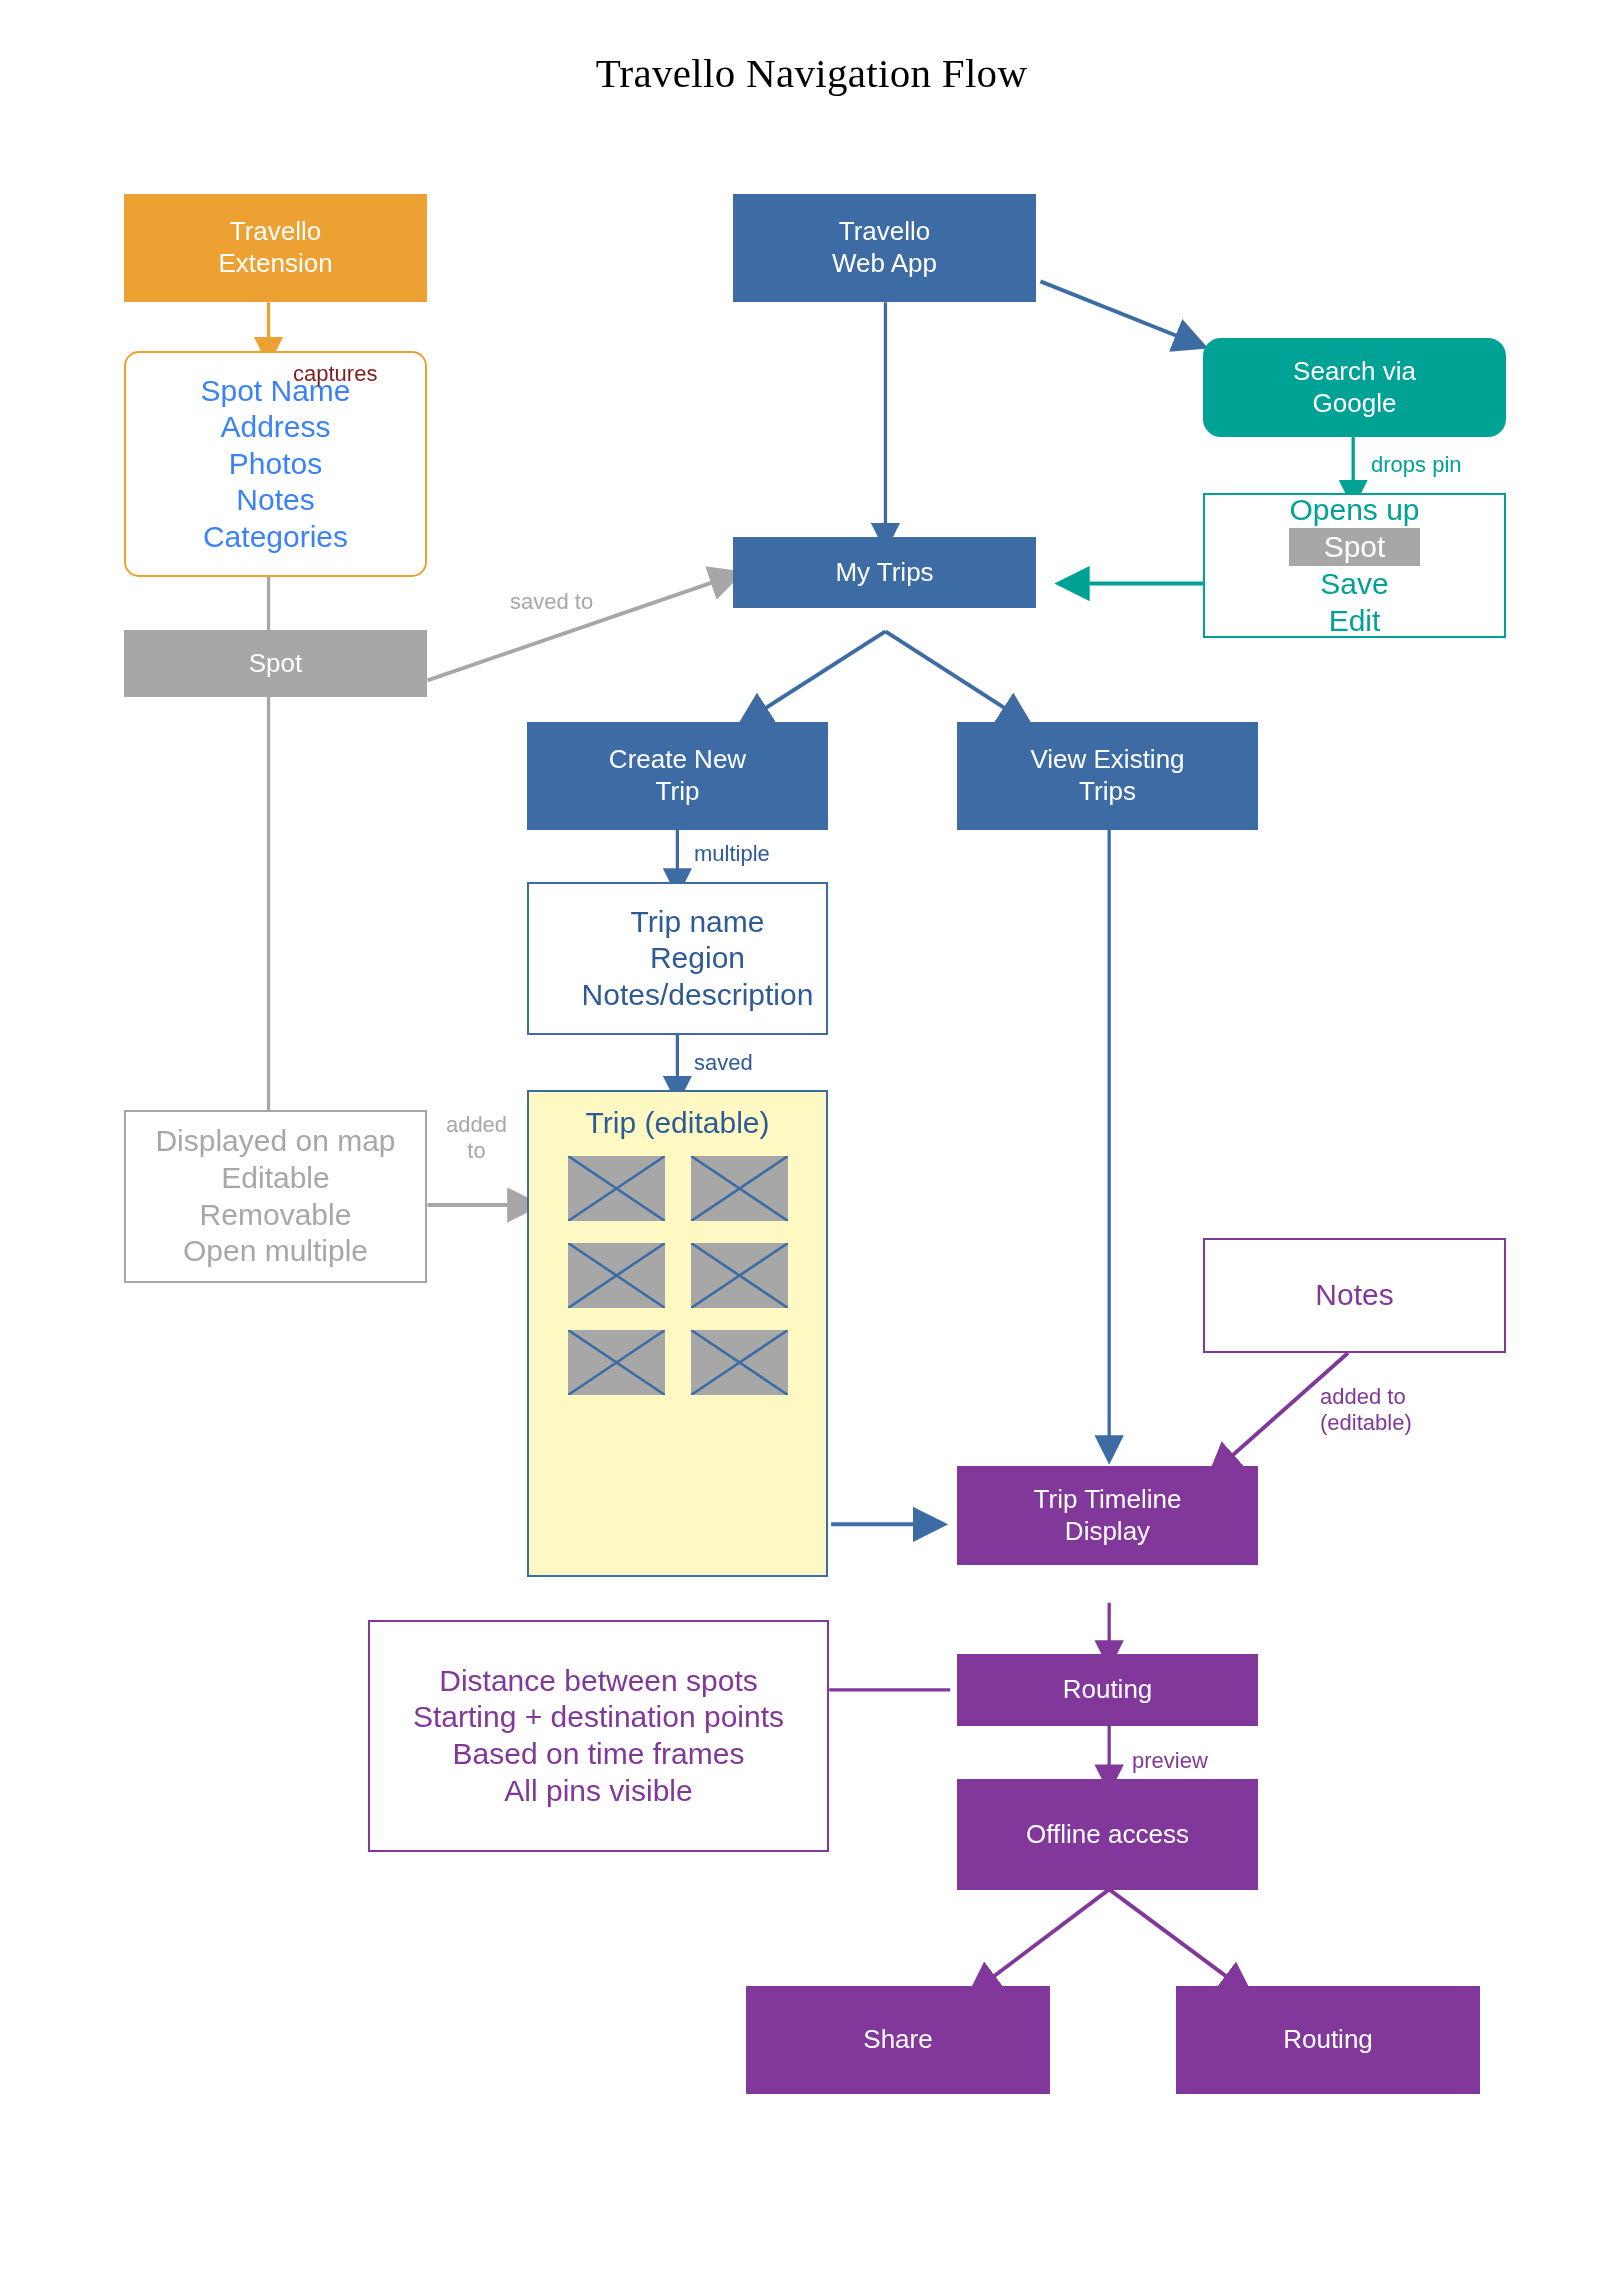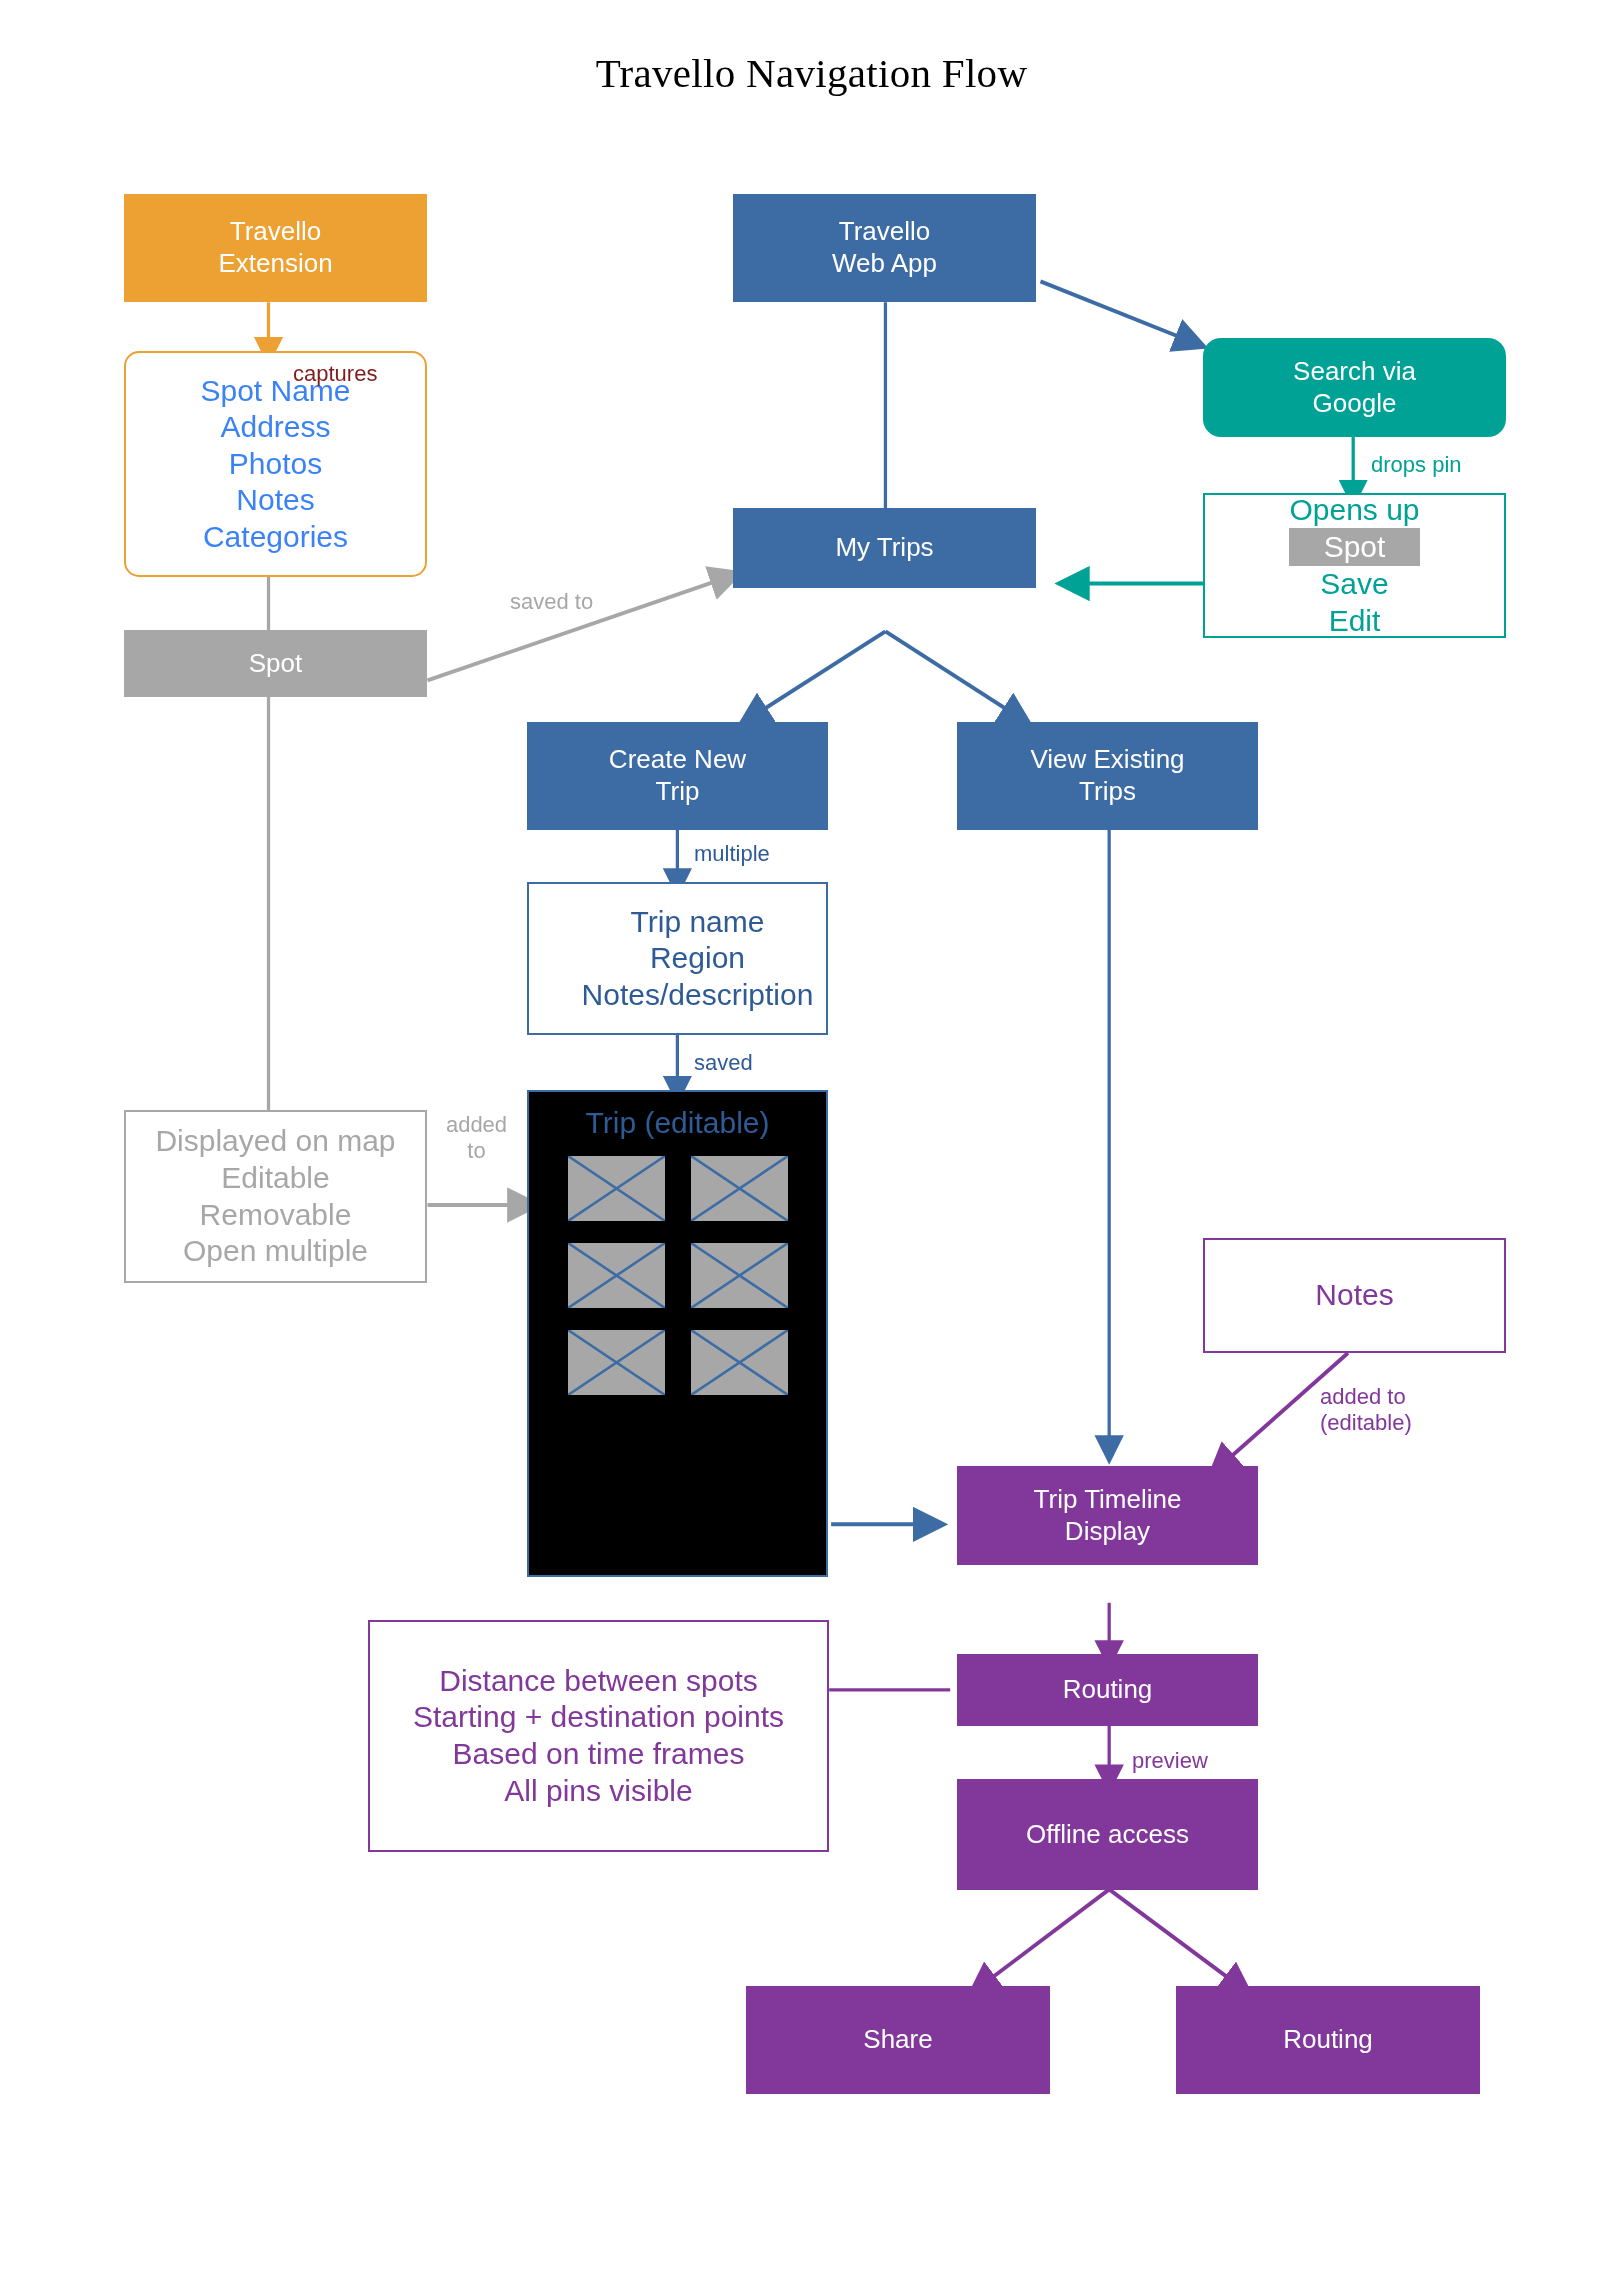--- a/index.html
+++ b/index.html
@@ -37,21 +37,21 @@
 
   
   .elabel{position:absolute;font-size:22px;line-height:1.2;white-space:pre;}
   .l-orange{color:#7f1d1d;margin-top:46px;}
   .l-blue  {color:#2E5B96;}
   .l-teal  {color:#00A296;}
   .l-gray  {color:#A7A7A7;}
   .l-purple{color:#82389B;}
 
   
-  .tripbox{position:absolute;box-sizing:border-box;background:#000000;
+  .tripbox{position:absolute;box-sizing:border-box;background:#fef9c3;
            border:2.6px solid #3D6CA5;}
   .tripbox .cap{text-align:center;color:#2E5B96;font-size:30px;
                 margin-top:14.4px;}
   .thumbs{display:grid;grid-template-columns:repeat(2,97px);
           grid-template-rows:repeat(3,65px);gap:22px 26px;
           justify-content:center;margin-top:15.7px;}
   .thumb{position:relative;background:#A7A7A7;width:97px;height:65px;}
   .thumb svg{position:absolute;left:0;top:0;width:97px;height:65px;}
 </style>
 </head>
@@ -148,21 +148,21 @@
   </div>
 
   <div class="node outline o-teal" style="left:1203px;top:493px;width:303px;height:145px;flex-direction:column;">
     <span style="display:block;">
       <span>Opens up</span>
       <span class="hl-spot">Spot</span>
     </span>
     <span>Save<br>Edit</span>
   </div>
 
-  <div class="node solid fill-blue" style="left:733px;top:508px;width:303px;height:80px;">
+  <div class="node solid fill-blue" style="left:733px;top:537px;width:303px;height:71px;">
     <span>My Trips</span>
   </div>
 
   <div class="node solid fill-blue" style="left:527px;top:722px;width:301px;height:108px;">
     <span>Create New<br>Trip</span>
   </div>
 
   <div class="node solid fill-blue" style="left:957px;top:722px;width:301px;height:108px;">
     <span>View Existing<br>Trips</span>
   </div>

